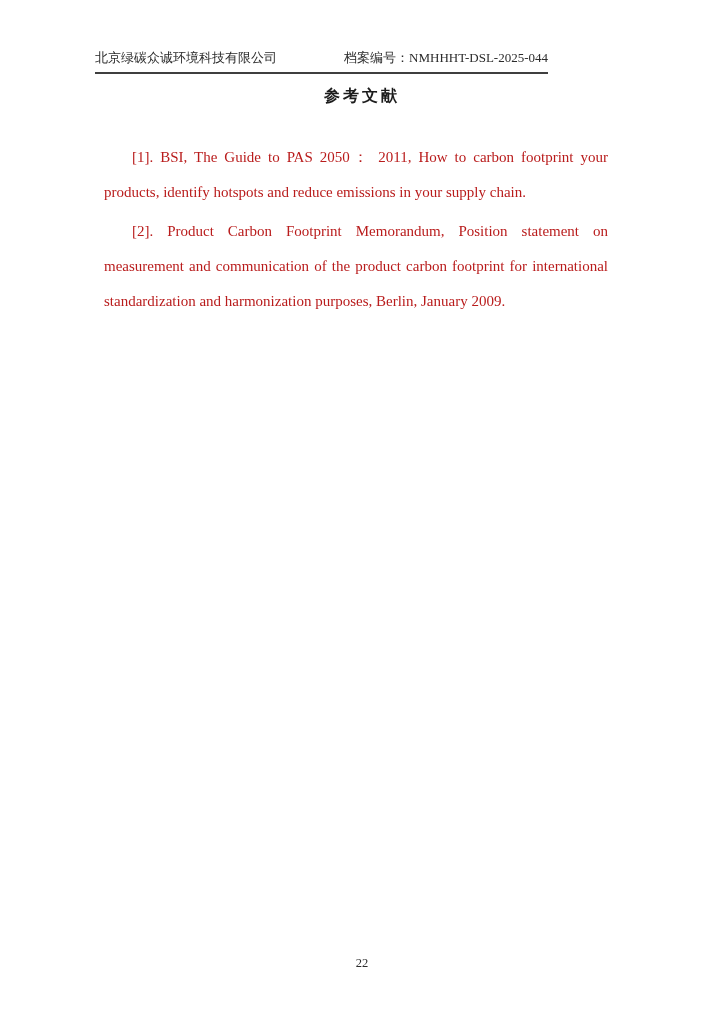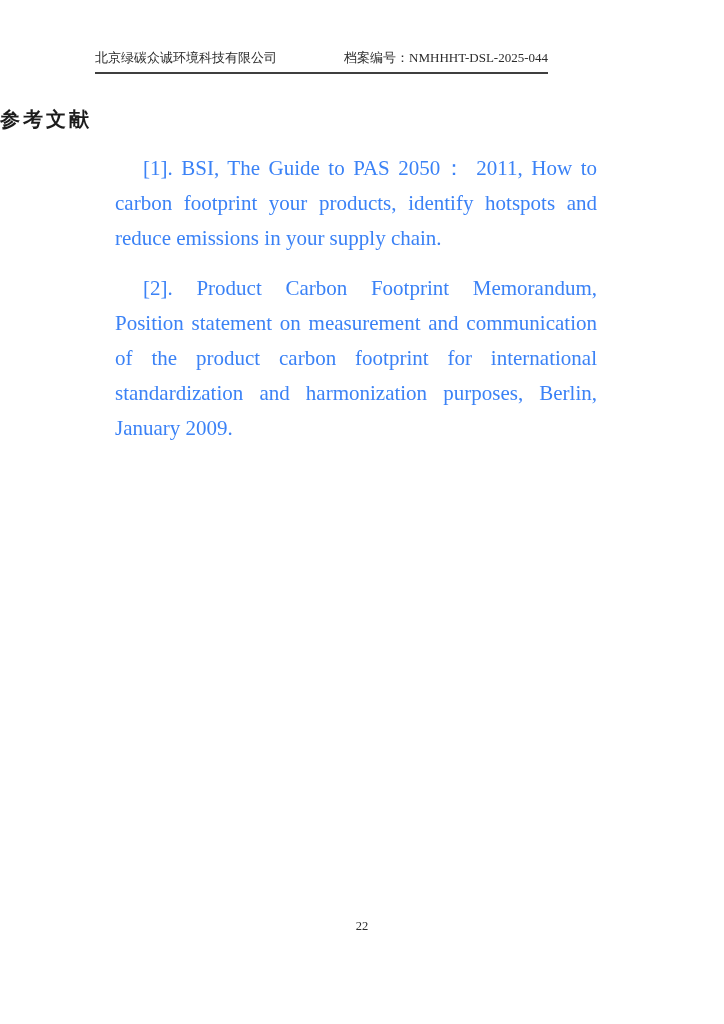--- a/index.html
+++ b/index.html
@@ -28,45 +28,46 @@
     line-height: 16px;
     color: #2b2b2b;
     border-bottom: 2px solid #3f3f3f;
     padding-bottom: 6px;
   }
   .header .doc-no {
     white-space: nowrap;
   }
   .title {
     position: absolute;
-    top: 106px;
+    top: 86px;
     left: 0;
     width: 724px;
-    font-size: 20px;
+    text-align: center;
+    font-size: 16px;
     font-weight: bold;
     letter-spacing: 3px;
     color: #1c1c1c;
   }
   .refs {
     position: absolute;
     top: 136px;
     left: 100px;
     width: 512px;
   }
   .refs p {
-    margin: 15px;
-    font-size: 21px;
+    margin: 4px;
+    font-size: 15px;
     line-height: 35px;
     text-align: justify;
     text-indent: 28px;
-    color: #3b82f6;
+    color: #b91c1c;
   }
   .footer {
     position: absolute;
-    top: 919px;
+    top: 956px;
     left: 0;
     width: 724px;
     text-align: center;
     font-size: 12.5px;
     color: #2b2b2b;
   }
 </style>
 </head>
 <body>
 

